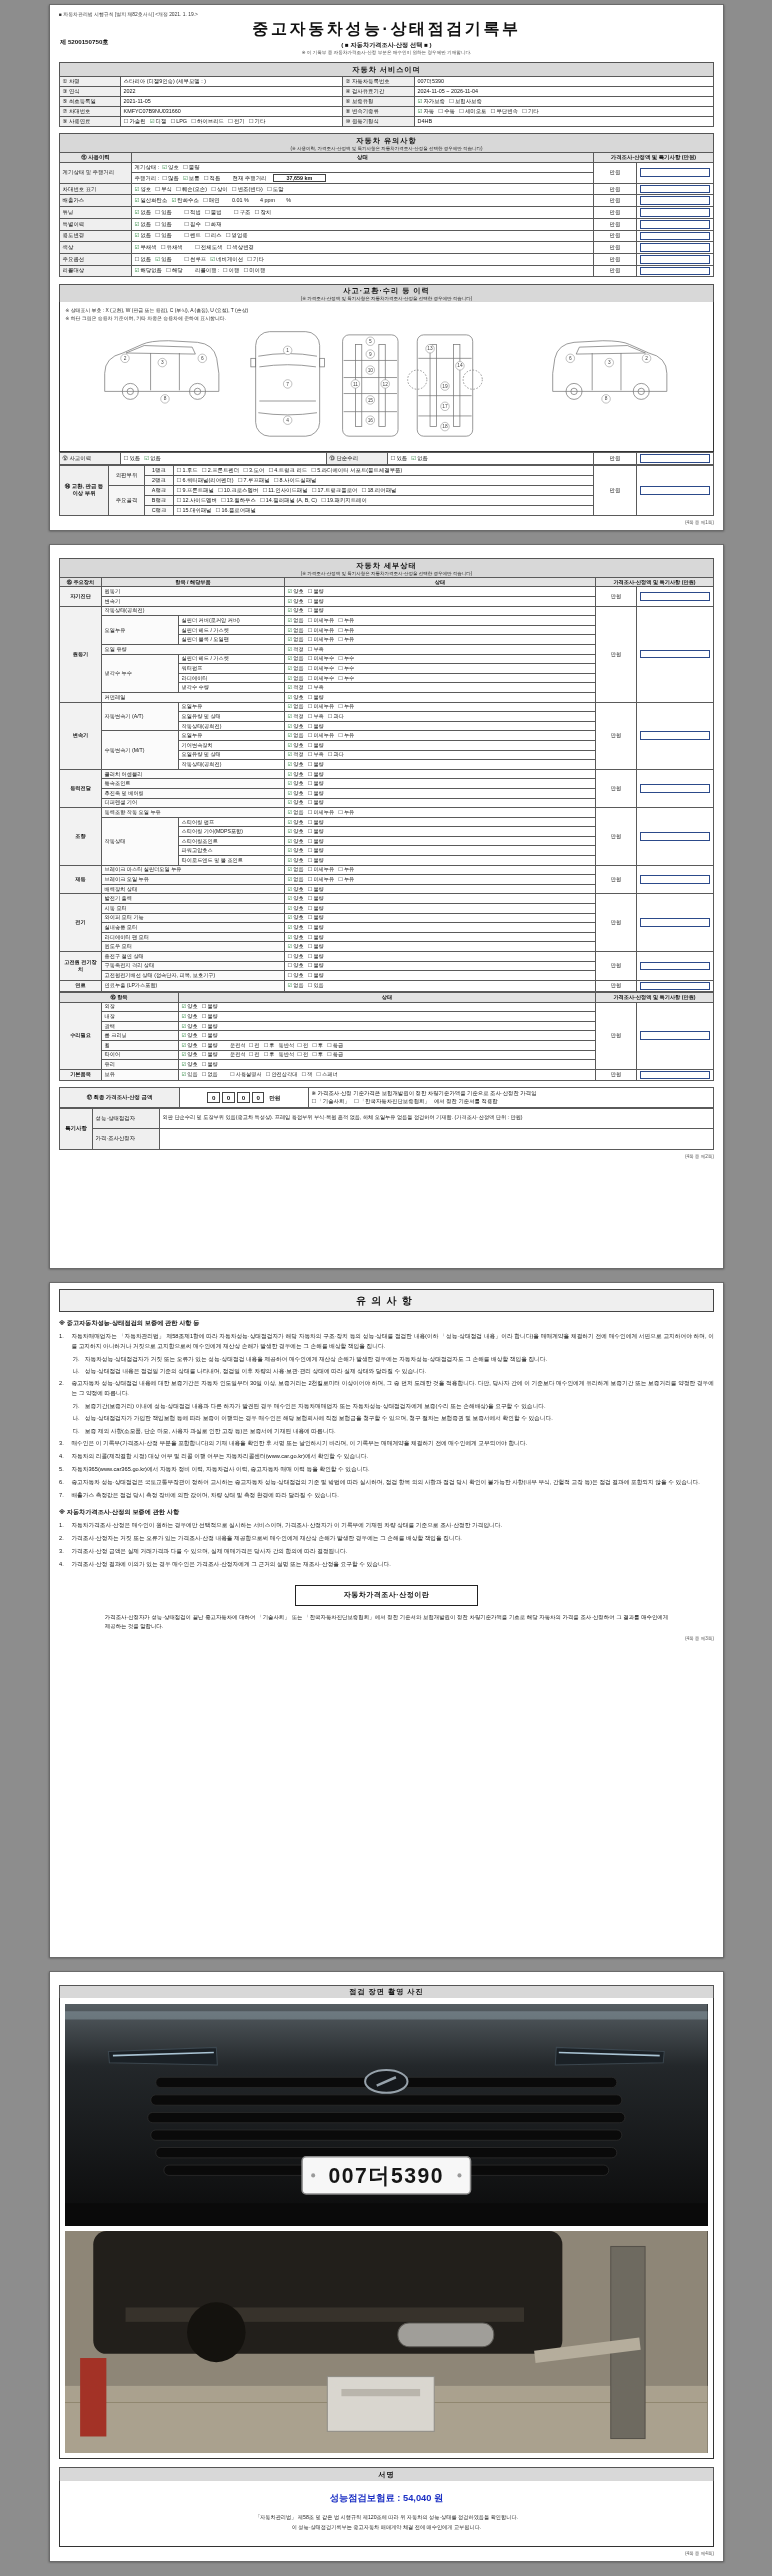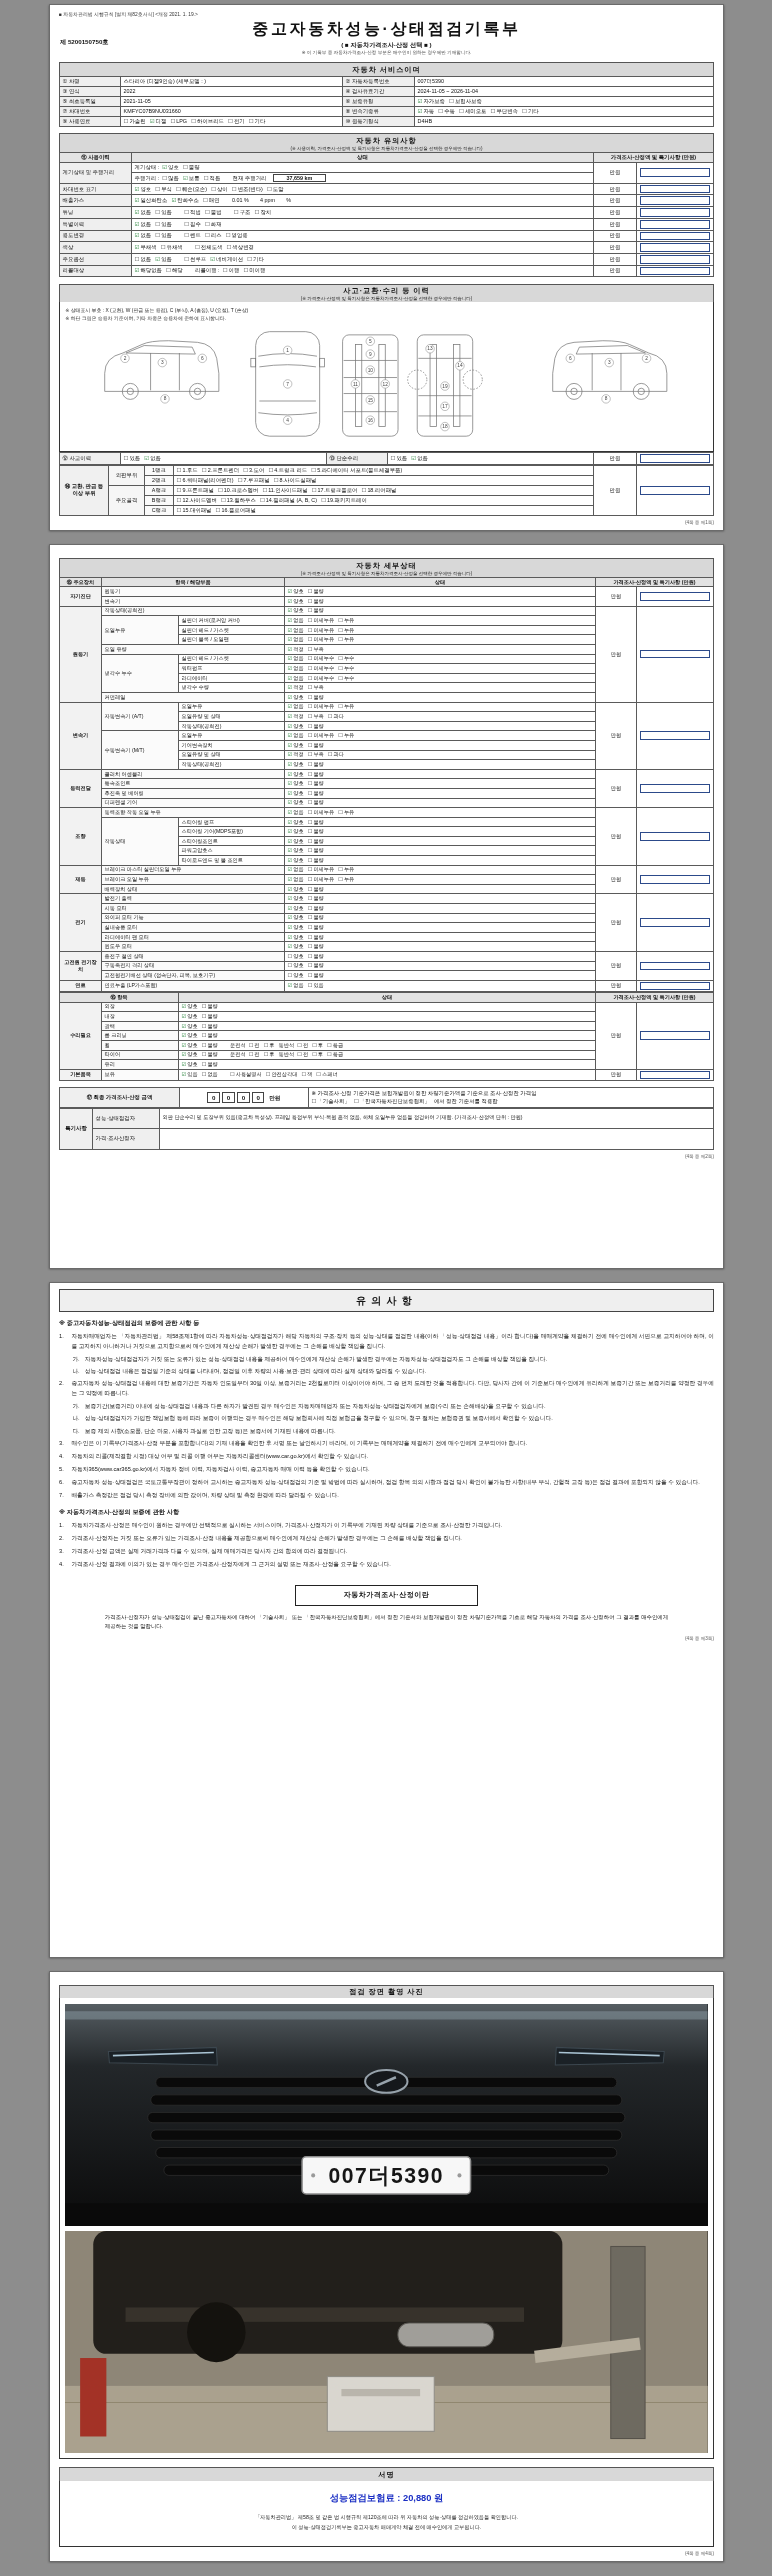--- a/index.html
+++ b/index.html
@@ -863,21 +863,21 @@
         <rect x="548" y="306" width="156" height="14" fill="#b9b5ac"></rect>
       </svg>
     </div>
 
     <div class="sec-head" style="margin-top:8.2px;">
       <span class="sec-title">서명</span>
     </div>
     <div class="sign-body">
       <div class="fee">
         <span>성능점검보험료 :</span>
-        <span>20,880 원</span>
+        <span>54,040 원</span>
       </div>
       <div class="sign-lines">
         <div>「자동차관리법」 제58조 및 같은 법 시행규칙 제120조에 따라 위 자동차의 성능·상태를 점검하였음을 확인합니다.</div>
         <div>이 성능·상태점검기록부는 중고자동차 매매계약 체결 전에 매수인에게 교부됩니다.</div>
       </div>
     </div>
     <div class="pageno">(4쪽 중 제4쪽)</div>
   </div>
 
 </div>

